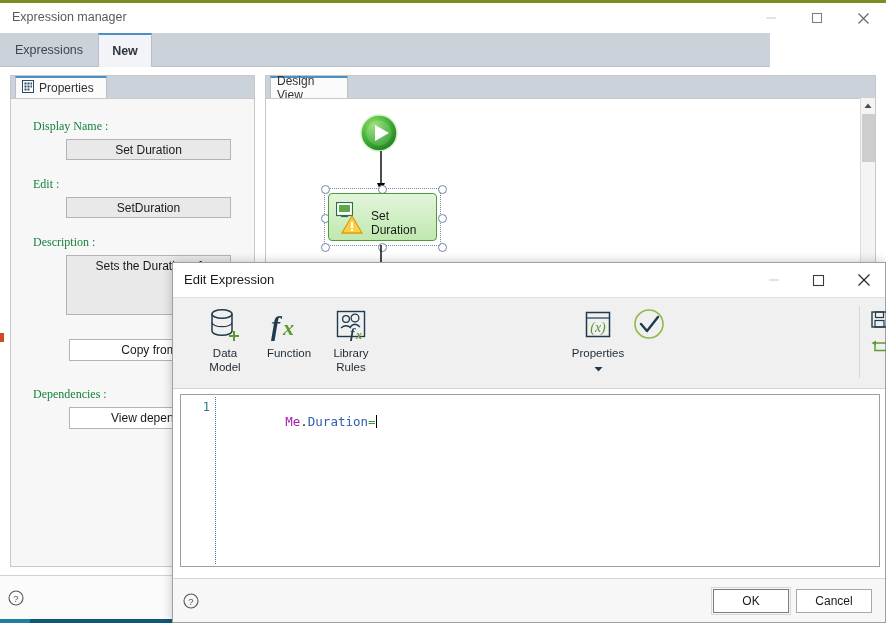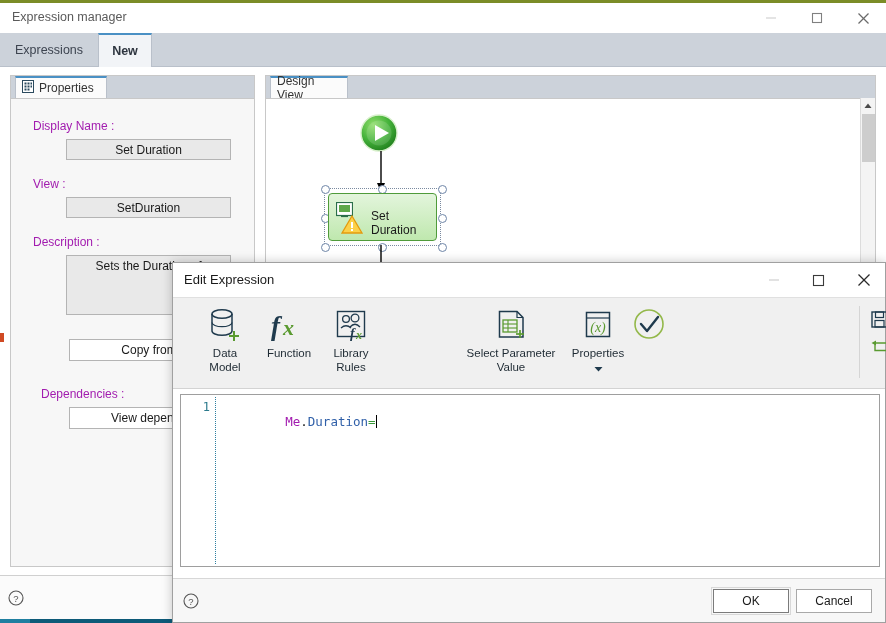--- a/index.html
+++ b/index.html
@@ -41,21 +41,21 @@
   }
   .wbtn {
     position: absolute; top: 0; width: 46px; height: 30px;
     display: flex; align-items: center; justify-content: center;
     cursor: default;
   }
   .wbtn svg { display: block; }
 
   
   .tabstrip {
-    position: absolute; left: 0; top: 30px; width: 886px; height: 34px;
+    position: absolute; left: 0; top: 30px; width: 770px; height: 34px;
     background: #ccd2da;
     border-bottom: 1px solid #b9c0ca;
     box-sizing: border-box;
   }
   .tab {
     position: absolute; top: 0; height: 33px;
     display: flex; align-items: center; justify-content: center;
     font-size: 12.5px; color: #3d4450;
     box-sizing: border-box;
   }
@@ -105,22 +105,23 @@
     font-size: 12px; color: #333;
   }
   .panel-body {
     position: absolute; left: 0; top: 22px; right: 0; bottom: 0;
     background: #f7f7f7;
     border-top: 1px solid #c8c8c8;
   }
 
   .field-label {
     position: absolute;
-    font-size: 12px; color: #a21caf;
+    font-size: 12px; color: #15803d;
     white-space: nowrap;
+    font-family: Liberation Serif, serif;
   }
   .field-input {
     position: absolute;
     background: #e9e9e9;
     border: 1px solid #b4b4b4;
     box-sizing: border-box;
     font-size: 12px; color: #1a1a1a;
     padding: 3px 5px;
     font-family: "Liberation Sans", sans-serif;
   }
@@ -373,29 +374,29 @@
               </svg>
             </span>
             <span>Properties</span>
           </div>
 
           <div class="panel-body">
 
             <div class="field-label" style="left:22px; top:20px;">Display Name :</div>
             <div class="field-input" style="left:55px; top:40px; width:165px; height:21px;">Set Duration</div>
 
-            <div class="field-label" style="left:22px; top:78px;">View :</div>
+            <div class="field-label" style="left:22px; top:78px;">Edit :</div>
             <div class="field-input" style="left:55px; top:98px; width:165px; height:21px;">SetDuration</div>
 
             <div class="field-label" style="left:22px; top:136px;">Description :</div>
             <div class="field-textarea" style="left:55px; top:156px; width:165px; height:60px;">Sets the Duration of</div>
 
             <div class="btn-flat" style="left:58px; top:240px; width:160px; height:22px;">Copy from</div>
 
-            <div class="field-label" style="left:30px; top:288px;">Dependencies :</div>
+            <div class="field-label" style="left:22px; top:288px;">Dependencies :</div>
             <div class="btn-flat" style="left:58px; top:308px; width:160px; height:22px;">View depende</div>
 
           </div>
         </div>
 
         <div class="panel" style="left:265px; top:8px; width:611px; height:492px;">
           <div class="panel-tabrow"></div>
           <div class="panel-tab" style="width:78px;">
             <span>Design View</span>
           </div>
@@ -558,36 +559,20 @@
         <span class="rb-label">Properties</span>
         <span style="margin-top:1px;">
           <svg width="9" height="6" viewBox="0 0 9 6">
             <polygon points="0.5,1 8.5,1 4.5,5.5" fill="#1f3a4d"></polygon>
           </svg>
         </span>
       </div>
 
       <div class="rb-group-label" style="left:381px; top:74px; width:62px;margin-top:20px;">Include</div>
 
-      <div class="rb-item" style="left:278px; top:5px; width:120px;">
-        <span class="rb-icon">
-          <svg width="36" height="36" viewBox="0 0 36 36">
-            <path d="M6.5 4.5 H24 L30 10.5 V30 H6.5 Z" fill="none" stroke="#1f3a4d" stroke-width="1.5"></path>
-            <path d="M24 4.5 V10.5 H30" fill="none" stroke="#1f3a4d" stroke-width="1.2"></path>
-            <rect x="10" y="13" width="14" height="12" fill="none" stroke="#5a9a30" stroke-width="1.3"></rect>
-            <line x1="10" y1="17" x2="24" y2="17" stroke="#5a9a30" stroke-width="1.1"></line>
-            <line x1="10" y1="21" x2="24" y2="21" stroke="#5a9a30" stroke-width="1.1"></line>
-            <line x1="15" y1="13" x2="15" y2="25" stroke="#5a9a30" stroke-width="1.1"></line>
-            <line x1="27" y1="23" x2="27" y2="31" stroke="#5a9a30" stroke-width="1.7"></line>
-            <line x1="23" y1="27" x2="31" y2="27" stroke="#5a9a30" stroke-width="1.7"></line>
-          </svg>
-        </span>
-        <span class="rb-label">Select Parameter
-Value</span>
-      </div>
 
       <div class="rb-item" style="left:396px; top:5px; width:160px;">
         <span class="rb-icon">
           <svg width="38" height="36" viewBox="0 0 38 36">
             <circle cx="19" cy="17" r="14" fill="none" stroke="#93b84a" stroke-width="1.6"></circle>
             <polyline points="11,17 17,24 28,10" fill="none" stroke="#1f3a4d" stroke-width="2.4" stroke-linecap="round" stroke-linejoin="round"></polyline>
           </svg>
         </span>
       </div>
 

